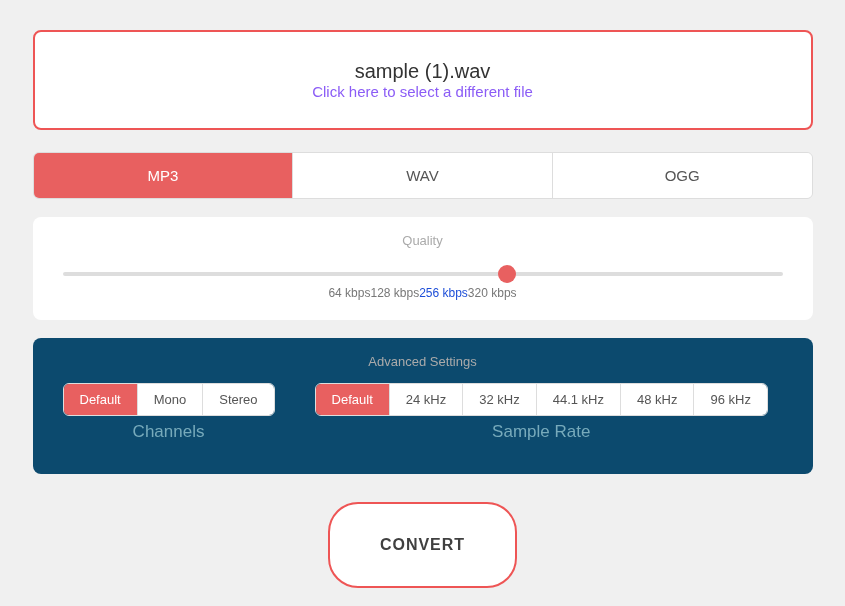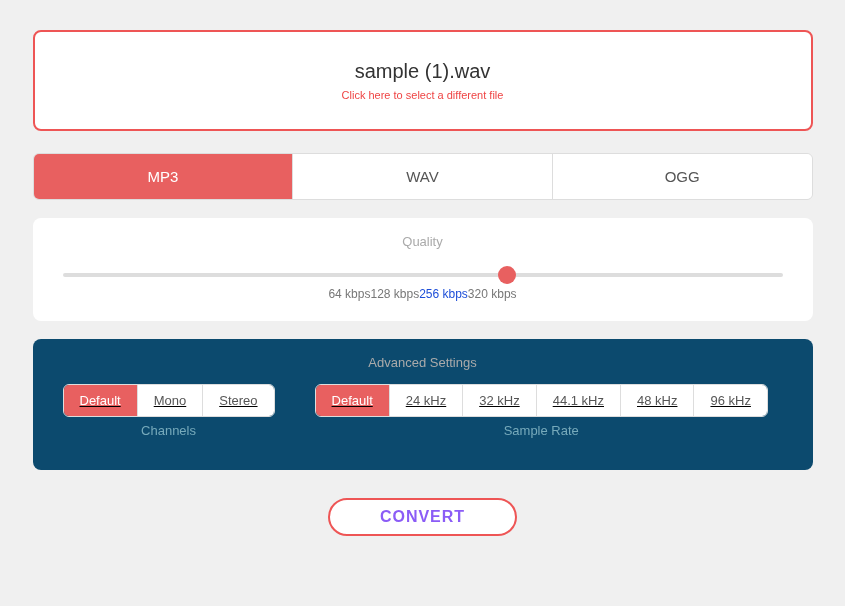--- a/index.html
+++ b/index.html
@@ -23,25 +23,24 @@
       border-radius: 8px;
       padding: 28px 20px;
       text-align: center;
       cursor: pointer;
       margin-bottom: 22px;
     }
     .file-name {
       font-size: 20px;
       color: #333;
       font-weight: 400;
-      margin-bottom: 6px;
     }
     .file-hint {
-      font-size: 11px;
-      color: #ef4444;
+      font-size: 15px;
+      color: #8b5cf6;
       text-align: center;
     }
 
     
     .format-tabs {
       width: 100%;
       max-width: 780px;
       display: flex;
       border-radius: 6px;
       overflow: hidden;
@@ -136,49 +135,48 @@
       display: flex;
       flex-direction: column;
       align-items: center;
     }
     .btn-group {
       display: flex;
       border: 1px solid #ddd;
       border-radius: 6px;
       overflow: hidden;
       margin-bottom: 6px;
-      text-decoration: underline;
     }
     .btn-option {
       padding: 8px 16px;
       font-size: 13px;
       cursor: pointer;
       background: #fff;
       color: #555;
       border: none;
       border-right: 1px solid #ddd;
     }
     .btn-option:last-child { border-right: none; }
     .btn-option.active {
       background: #e86060;
       color: #fff;
     }
     .setting-label {
-      font-size: 13px;
+      font-size: 17px;
       color: #7ab;
       text-align: left;
     }
 
     
     .convert-btn {
-      padding: 8px 50px;
+      padding: 32px 50px;
       font-size: 16px;
       font-weight: 600;
       letter-spacing: 1px;
-      color: #8b5cf6;
+      color: #404040;
       background: #fff;
       border: 2px solid #e55;
       border-radius: 30px;
       cursor: pointer;
       margin-bottom: 10px;
     }
   </style>
 </head>
 <body>
 

